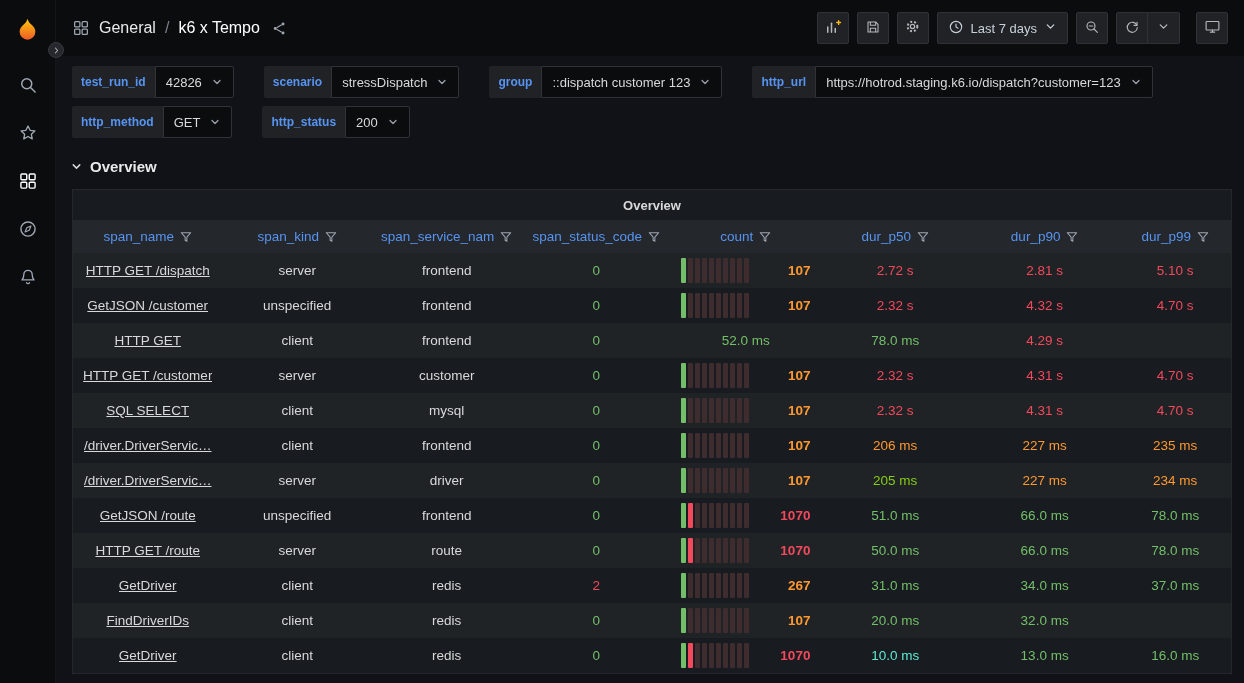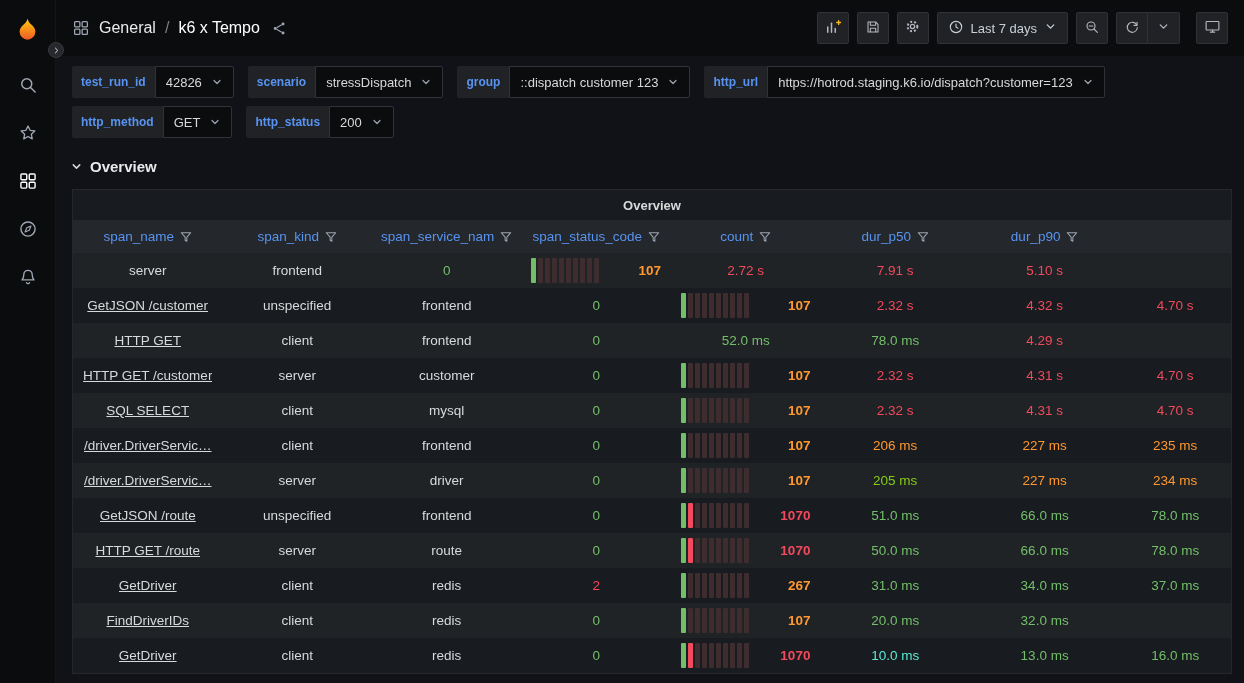--- a/index.html
+++ b/index.html
@@ -52,21 +52,21 @@
     cursor:pointer; font-family:inherit; font-size:13px;
   }
   .timepicker { padding:14px 10px; color:#c7d0d9; }
   .split { display:flex; }
   .split .nav-btn:first-child { border-radius:2px 0 0 2px; }
   .split .nav-btn:last-child { border-left:none; border-radius:0 2px 2px 0; }
   .kiosk { margin-left:8px; }
 
   
   .submenu { padding:10px 16px 0 16px; }
-  .var-row { display:flex; flex-wrap:wrap; gap:8px 14px; margin-bottom:8px; }
+  .var-row { display:flex; flex-wrap:wrap; gap:8px 30px; margin-bottom:8px; }
   .chip { display:flex; height:32px; }
   .chip-label {
     display:flex; align-items:center; padding:0 9px;
     background:#202226; border-radius:2px 0 0 2px;
     color:var(--blue,#5794F2); font-size:12px; font-weight:700;
   }
   .chip-value {
     display:flex; align-items:center; gap:9px; padding:0 10px;
     background:#0b0c0e; border:1px solid #2f3237; border-radius:0 2px 2px 0;
     color:#d8d9da; cursor:pointer; white-space:nowrap;
@@ -399,44 +399,55 @@
             </span>
           </div>
         <div class="th">
             <span>dur_p90</span>
             <span class="funnel">
               <svg viewBox="0 0 14 14" width="12" height="12">
                 <path d="M1.5 2h11L8 7.2V12l-2-1.2V7.2z" fill="none" stroke="currentColor" stroke-width="1.2" stroke-linejoin="round"></path>
               </svg>
             </span>
           </div>
+        <div class="th">
+            <span>dur_p99</span>
+            <span class="funnel">
+              <svg viewBox="0 0 14 14" width="12" height="12">
+                <path d="M1.5 2h11L8 7.2V12l-2-1.2V7.2z" fill="none" stroke="currentColor" stroke-width="1.2" stroke-linejoin="round"></path>
+              </svg>
+            </span>
+          </div>
       </div>
 
       <div>
           <div class="tr grid8 odd">
+    <div class="td c-name">
+              <a>HTTP GET /dispatch</a>
+            </div>
     <div class="td c-kind">server</div>
     <div class="td c-svc">frontend</div>
     <div class="td c-status" style="color: rgb(115, 191, 105);">0</div>
     <div class="td c-count">
       <span class="gauge">
                 <span class="seg" style="background: rgb(115, 191, 105);"></span>
                 <span class="seg" style="background: rgb(62, 44, 46);"></span>
                 <span class="seg" style="background: rgb(62, 44, 46);"></span>
                 <span class="seg" style="background: rgb(62, 44, 46);"></span>
                 <span class="seg" style="background: rgb(62, 44, 46);"></span>
                 <span class="seg" style="background: rgb(62, 44, 46);"></span>
                 <span class="seg" style="background: rgb(62, 44, 46);"></span>
                 <span class="seg" style="background: rgb(62, 44, 46);"></span>
                 <span class="seg" style="background: rgb(62, 44, 46);"></span>
                 <span class="seg" style="background: rgb(62, 44, 46);"></span>
               </span>
       <span class="val" style="color: rgb(255, 152, 48);">107</span>
     </div>
     <div class="td c-p50" style="color: rgb(242, 73, 92);">2.72 s</div>
-    <div class="td c-p90" style="color: rgb(242, 73, 92);">7.91 s</div>
+    <div class="td c-p90" style="color: rgb(242, 73, 92);">2.81 s</div>
     <div class="td c-p99" style="color: rgb(242, 73, 92);">5.10 s</div>
   </div>
           <div class="tr grid8">
     <div class="td c-name">
               <a>GetJSON /customer</a>
             </div>
     <div class="td c-kind">unspecified</div>
     <div class="td c-svc">frontend</div>
     <div class="td c-status" style="color: rgb(115, 191, 105);">0</div>
     <div class="td c-count">

